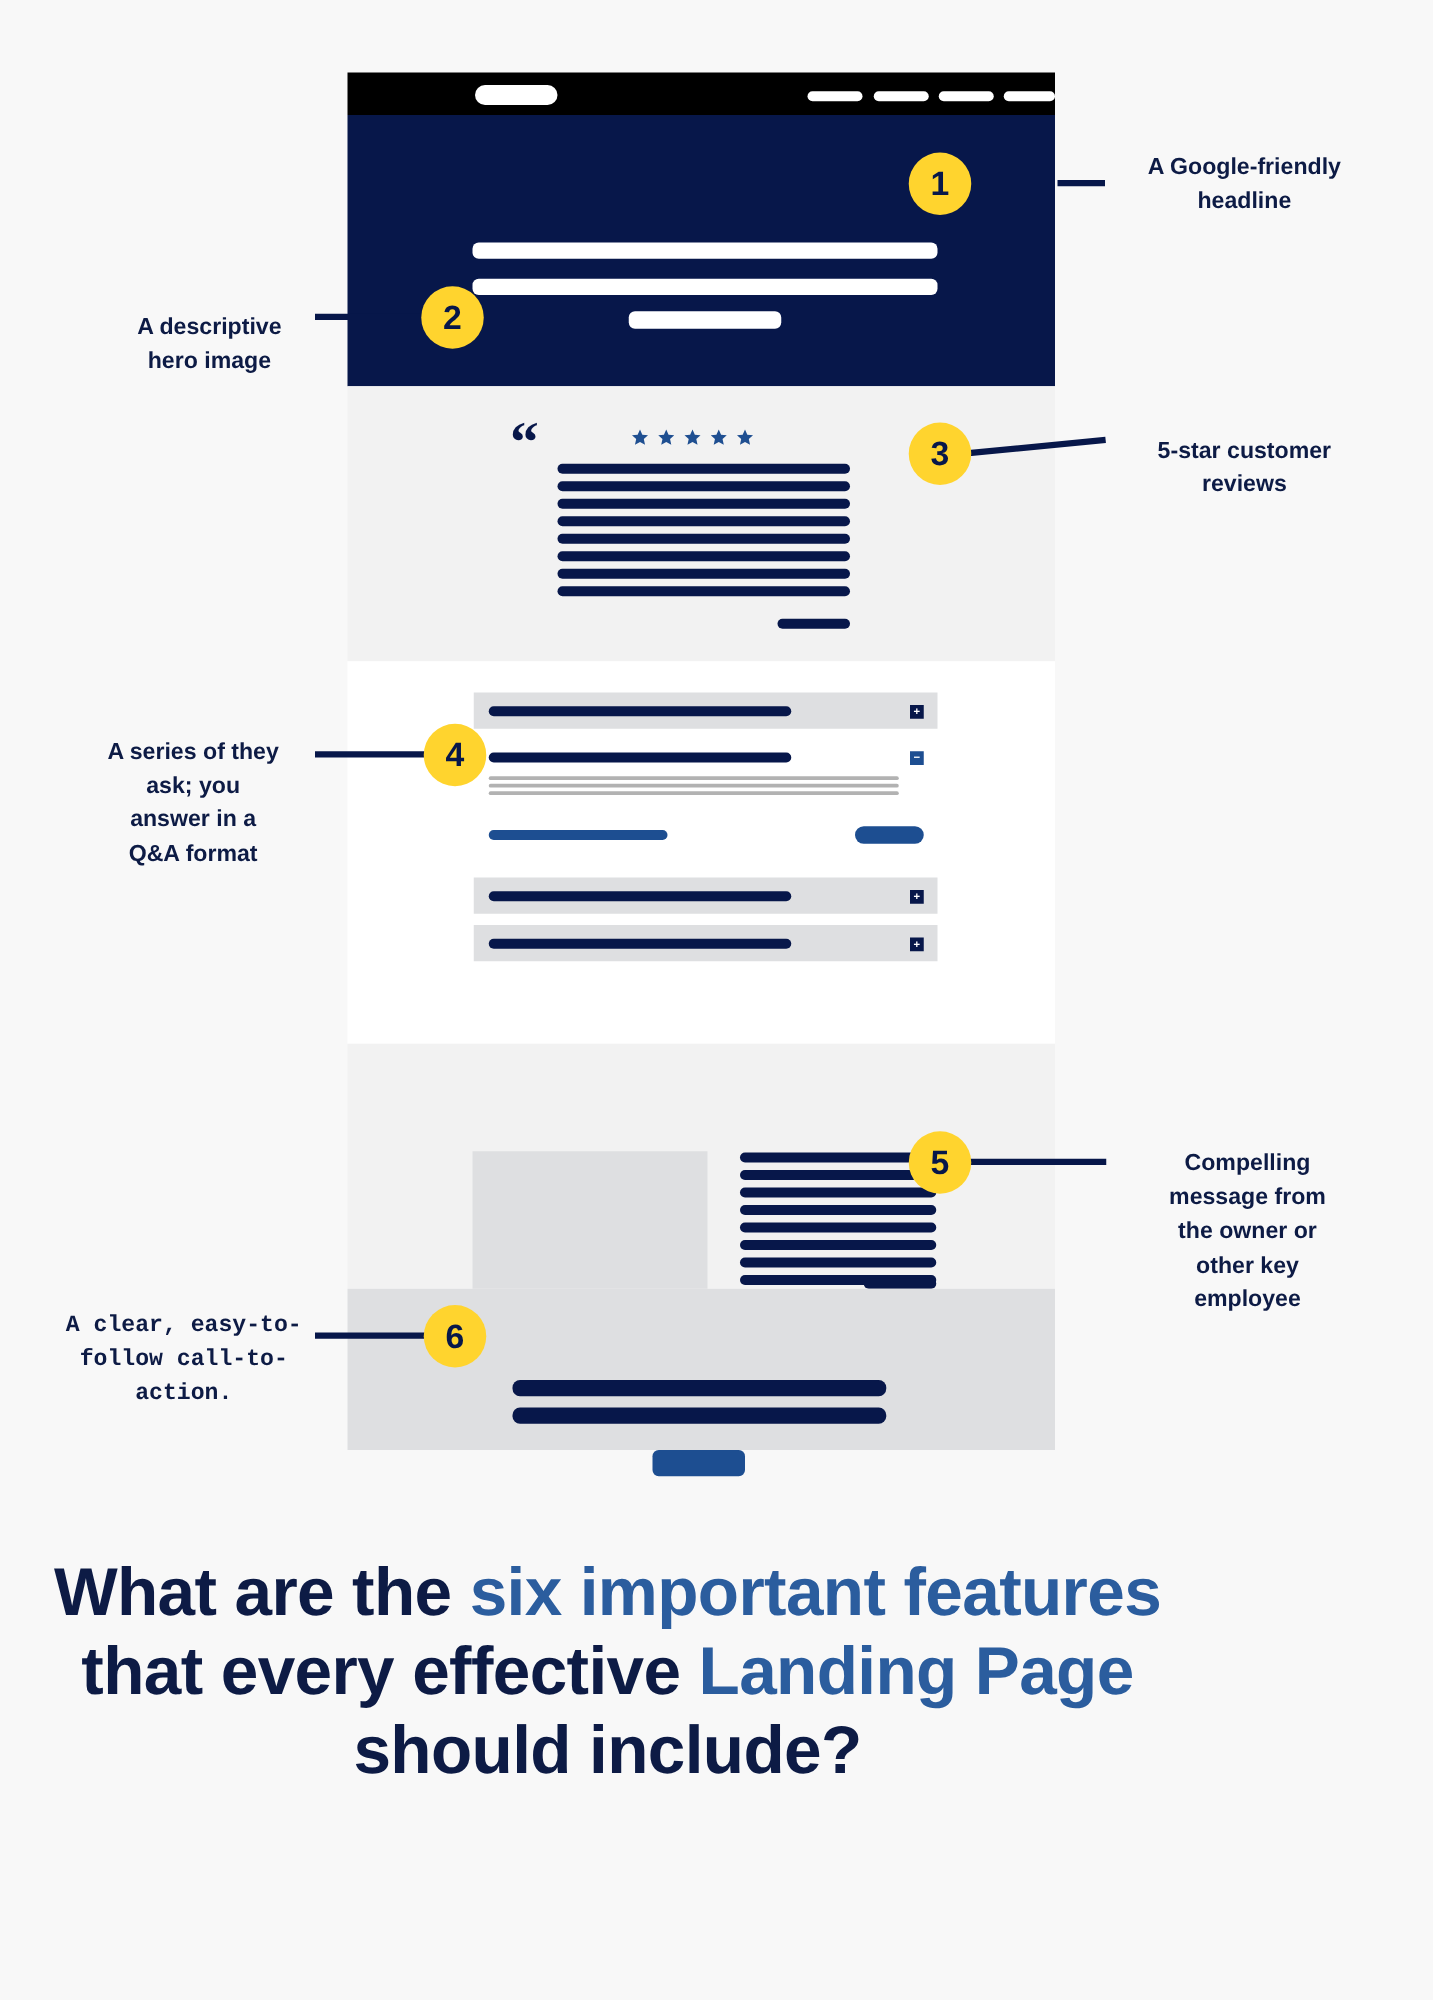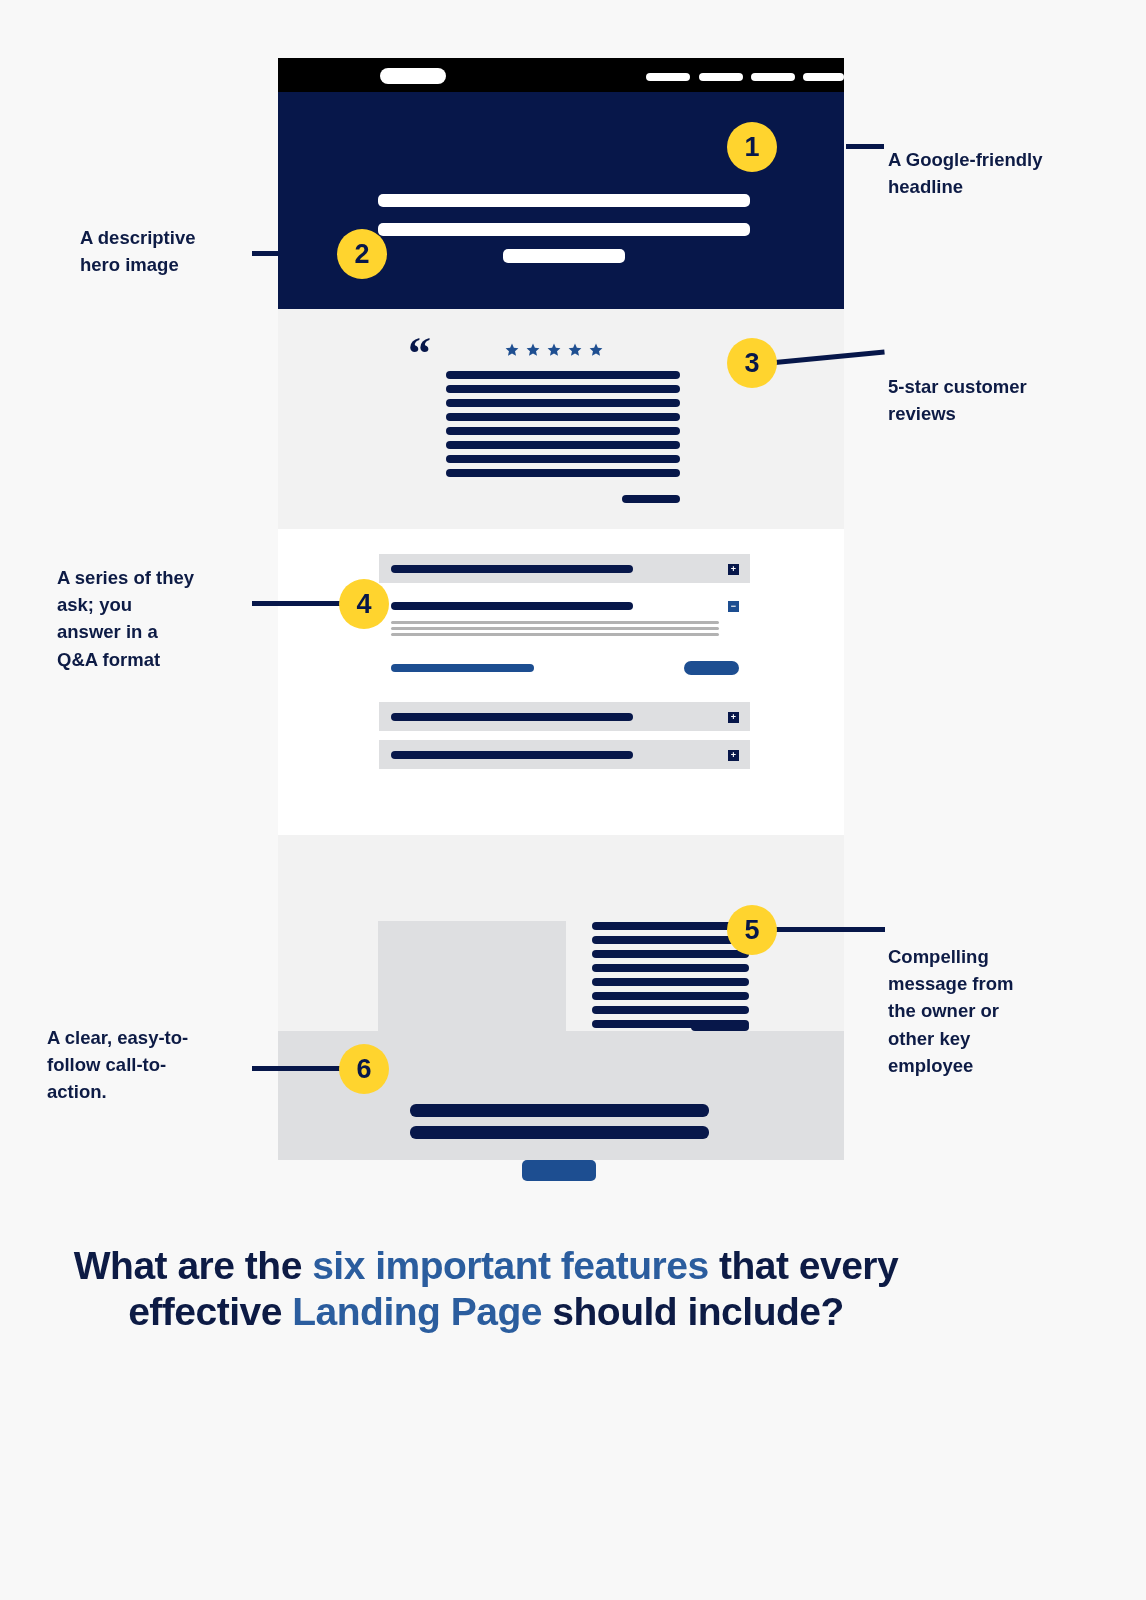--- a/index.html
+++ b/index.html
@@ -273,31 +273,31 @@
     z-index: 3;
   }
   .callout-text {
     position: absolute;
     font-size: 18.5px;
     font-weight: 700;
     line-height: 1.47;
     color: #0d1b45;
     font-family: "Liberation Sans", sans-serif;
   }
-  .callout-text.right { text-align: left; margin-top: 27px; }
-  .callout-text.left  { text-align: left; }
+  .callout-text.right { text-align: center; }
+  .callout-text.left  { text-align: center; margin-top: 23px; }
 
   
   #headline {
     position: absolute;
     left: 0;
     top: 1243px;
     width: 972px;
     text-align: center;
-    font-size: 39px;
+    font-size: 54px;
     font-weight: 700;
     line-height: 1.17;
     letter-spacing: -0.5px;
     color: #0d1b45;
     font-family: "Liberation Sans", sans-serif;
   }
   #headline .accent { color: #2b5d9e; }
 </style>
 </head>
 <body>
@@ -435,19 +435,19 @@
 <div class="callout-circle" style="left:727px; top:905px;">5</div>
 <div class="callout-line" style="left:775px; top:927px; width:110px;"></div>
 <div class="callout-text right" style="left:888px; top:916px; width:220px; white-space:pre-line;">Compelling
 message from
 the owner or
 other key
 employee</div>
 
 <div class="callout-circle" style="left:339px; top:1044px;">6</div>
 <div class="callout-line" style="left:252px; top:1066px; width:90px;"></div>
-<div class="callout-text left" style="left:47px; top:1024px; width:200px; white-space:pre-line;">A clear, easy-to-
+<div class="callout-text left" style="left:47px; top:1024px; width:200px; white-space:pre-line;font-family:Liberation Mono, monospace;">A clear, easy-to-
 follow call-to-
 action.</div>
 
 <div id="headline">
   <span>What are the </span><span class="accent">six important features</span><span> that every effective </span><span class="accent">Landing Page</span><span> should include?</span>
 </div>
 
 </body></html>

